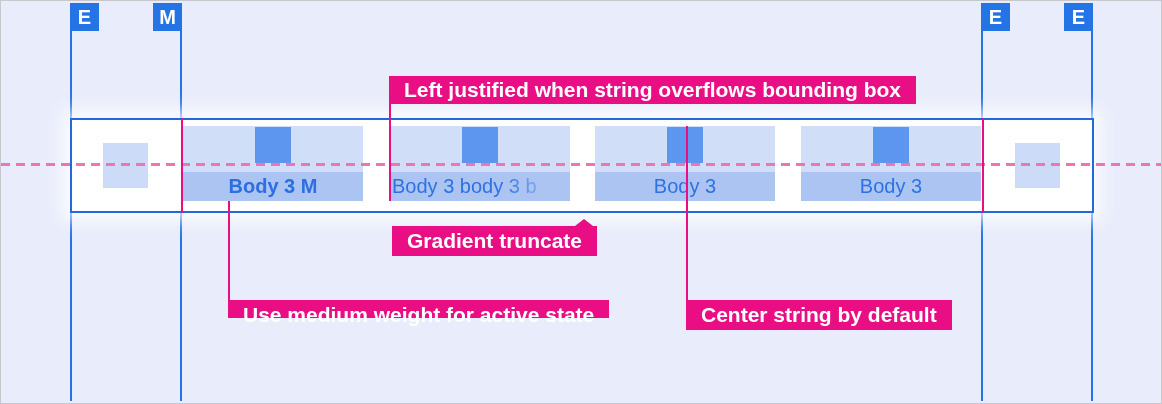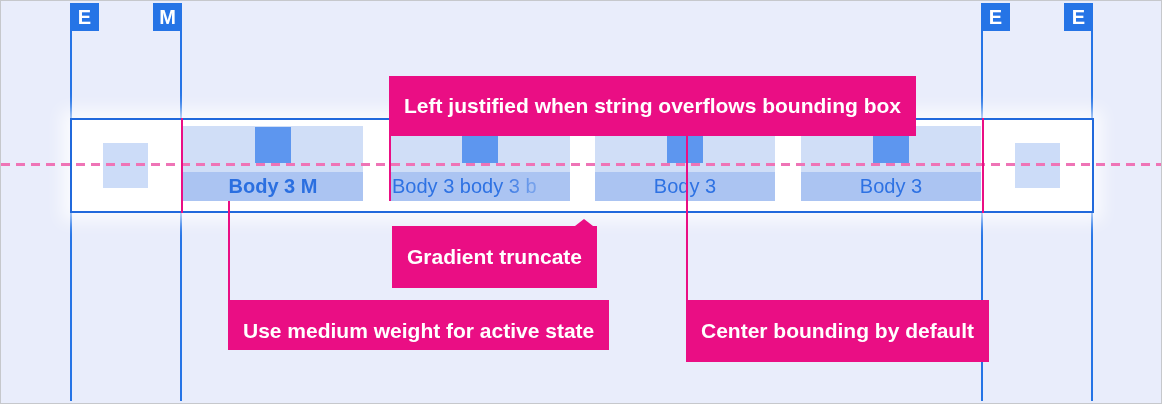--- a/index.html
+++ b/index.html
@@ -69,21 +69,21 @@
   .ml-barleft  { left:180px; top:117px; height:95px; }
   .ml-barright { left:981px; top:117px; height:95px; }
   .ml-leftjust { left:388px; top:103px; height:97px; }
   .ml-medium   { left:227px; top:200px; height:99px; }
   .ml-center   { left:685px; top:125px; height:174px; }
 
   
   .note {
     position:absolute; background:#ea0e84; color:#ffffff;
     font-size:21px; font-weight:bold; white-space:nowrap;
-    padding:16px 15px; z-index:7;
+    padding:0 15px; z-index:7;
   }
   .note-leftjust { left:388px; top:75px;  height:28px; line-height:28px; }
   .note-gradient { left:361px; top:225px; height:30px; line-height:30px;margin-left:30px; }
   .note-medium   { left:227px; top:299px; height:18px; line-height:30px; }
   .note-center   { left:685px; top:299px; height:30px; line-height:30px; }
 
   .arrow-up {
     position:absolute; top:-7px; right:4px; width:0; height:0;
     border-left:9px solid transparent; border-right:9px solid transparent;
     border-bottom:7px solid #ea0e84;
@@ -151,15 +151,15 @@
   <div class="mline ml-leftjust"></div>
   <div class="mline ml-medium"></div>
   <div class="mline ml-center"></div>
 
   <div class="note note-leftjust">Left justified when string overflows bounding box</div>
   <div class="note note-gradient">
     <span class="arrow-up"></span>
     <span>Gradient truncate</span>
   </div>
   <div class="note note-medium">Use medium weight for active state</div>
-  <div class="note note-center">Center bounding by default</div>
+  <div class="note note-center">Center string by default</div>
 
 </div>
 
 </body></html>

